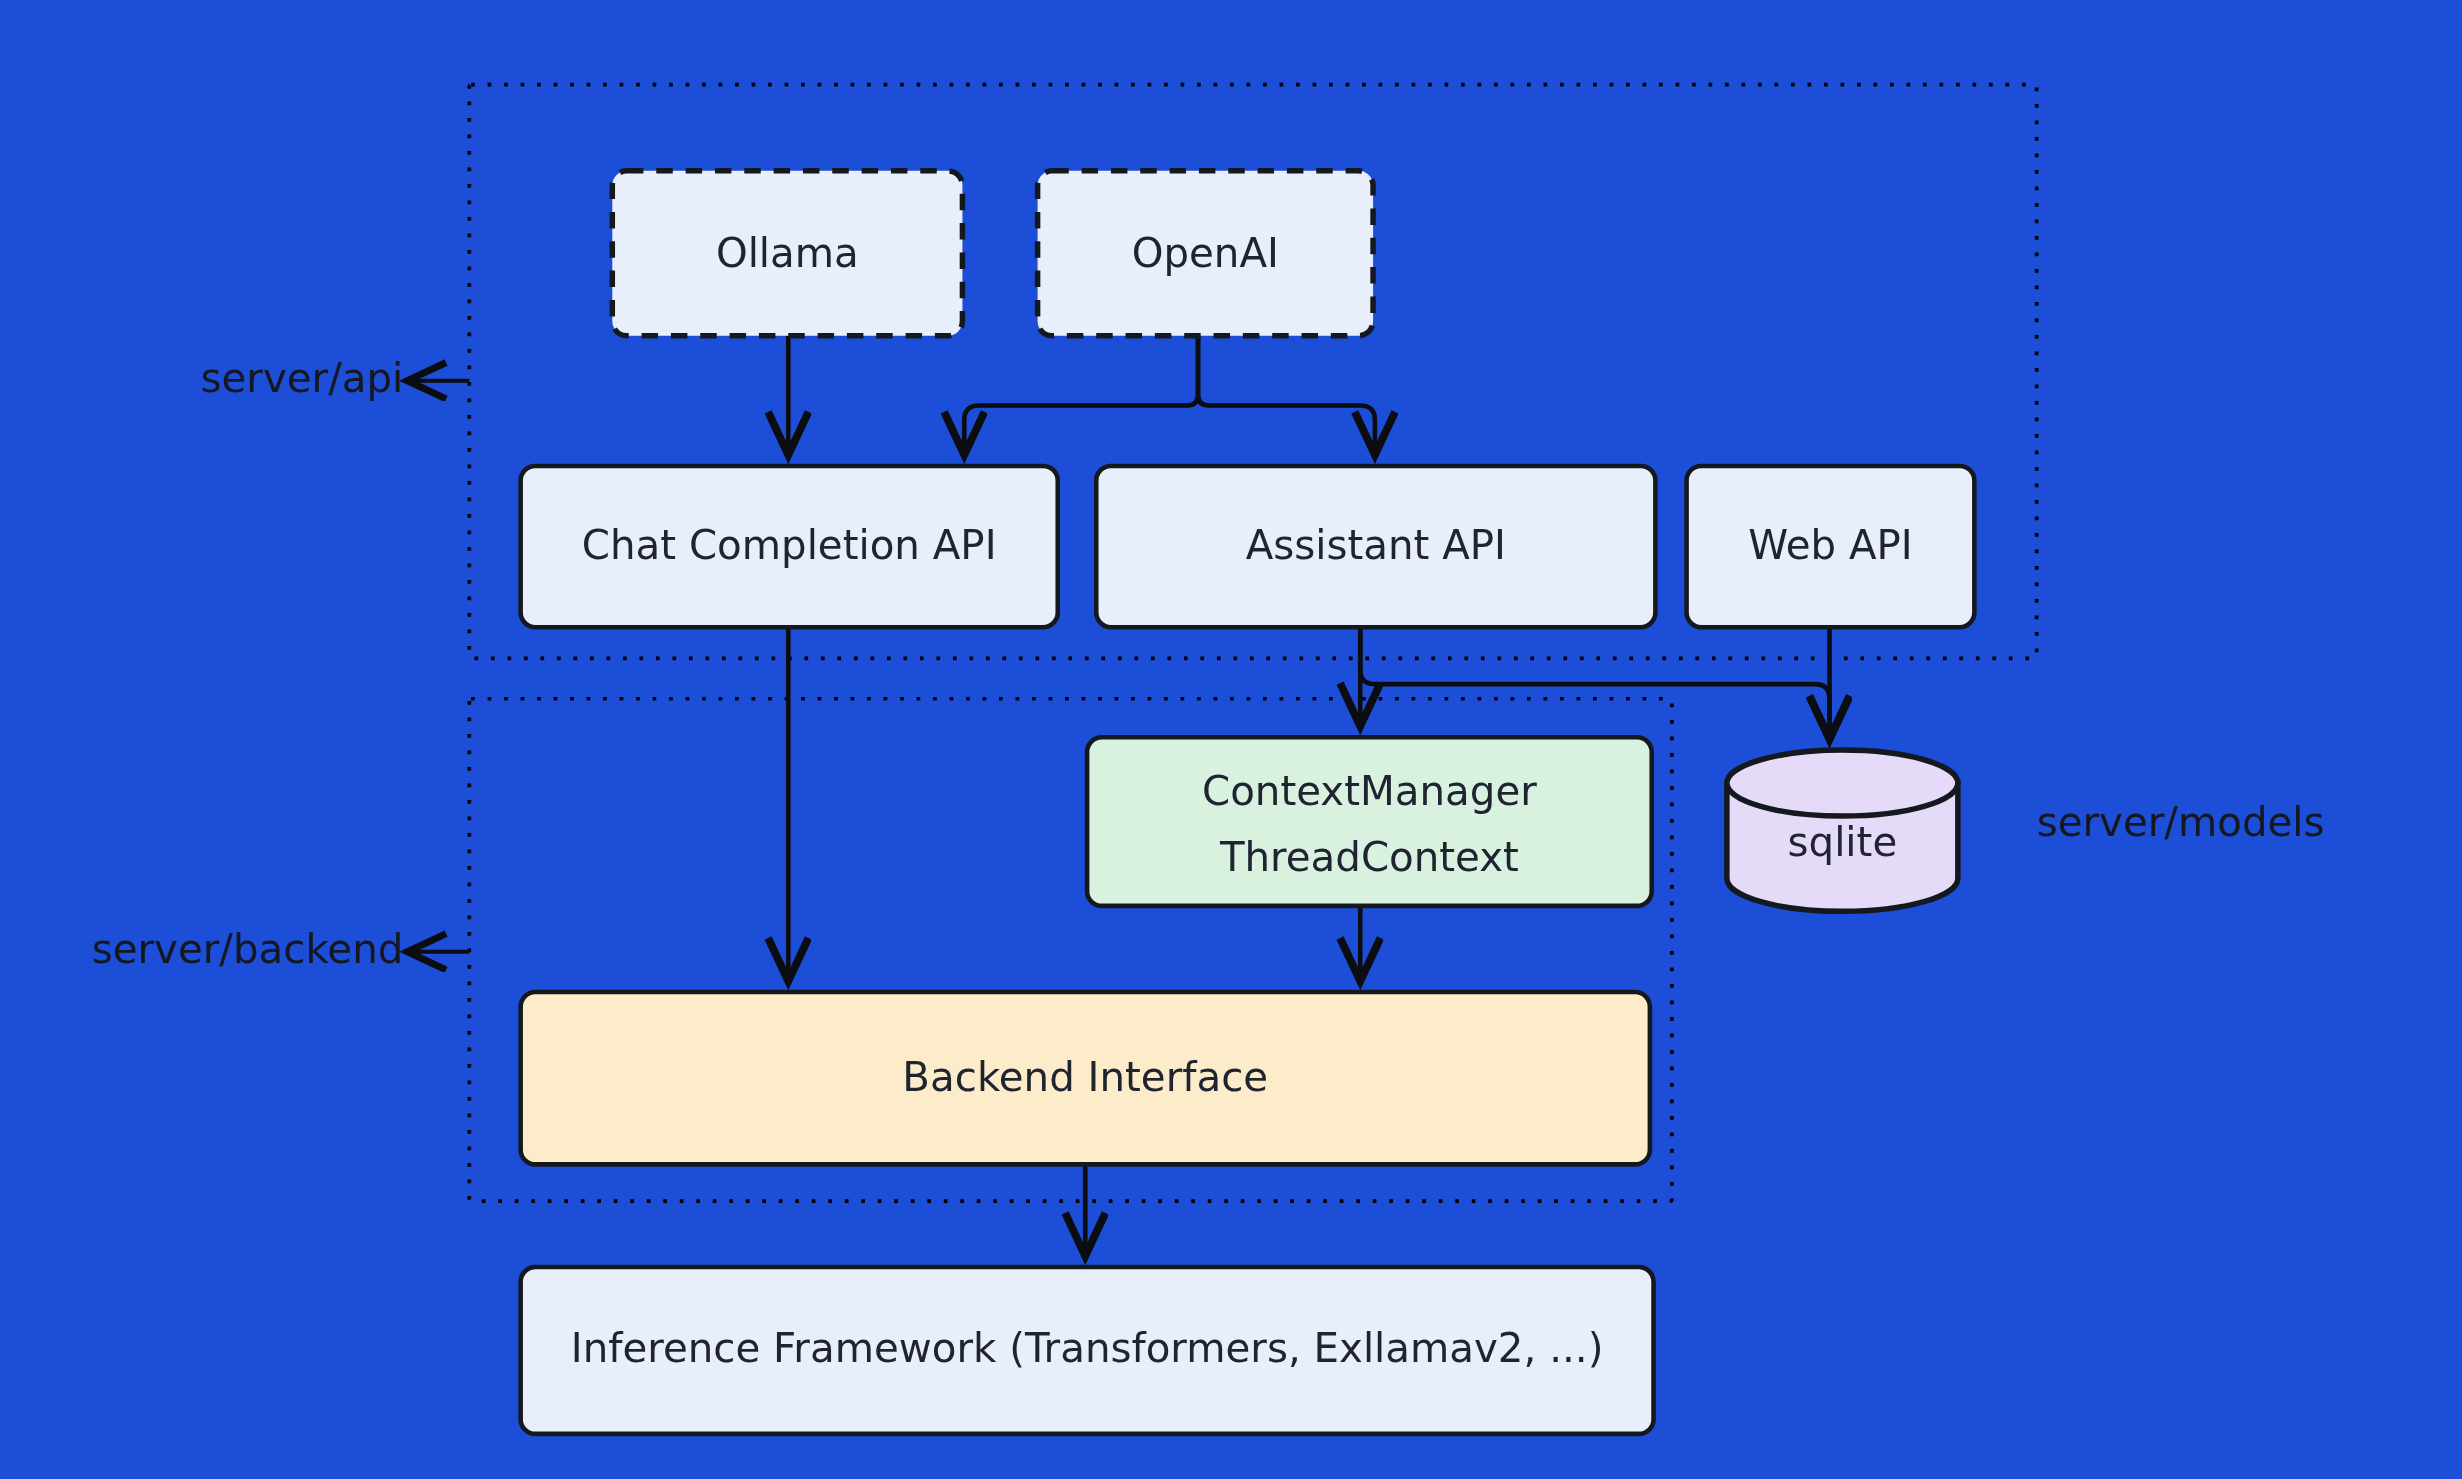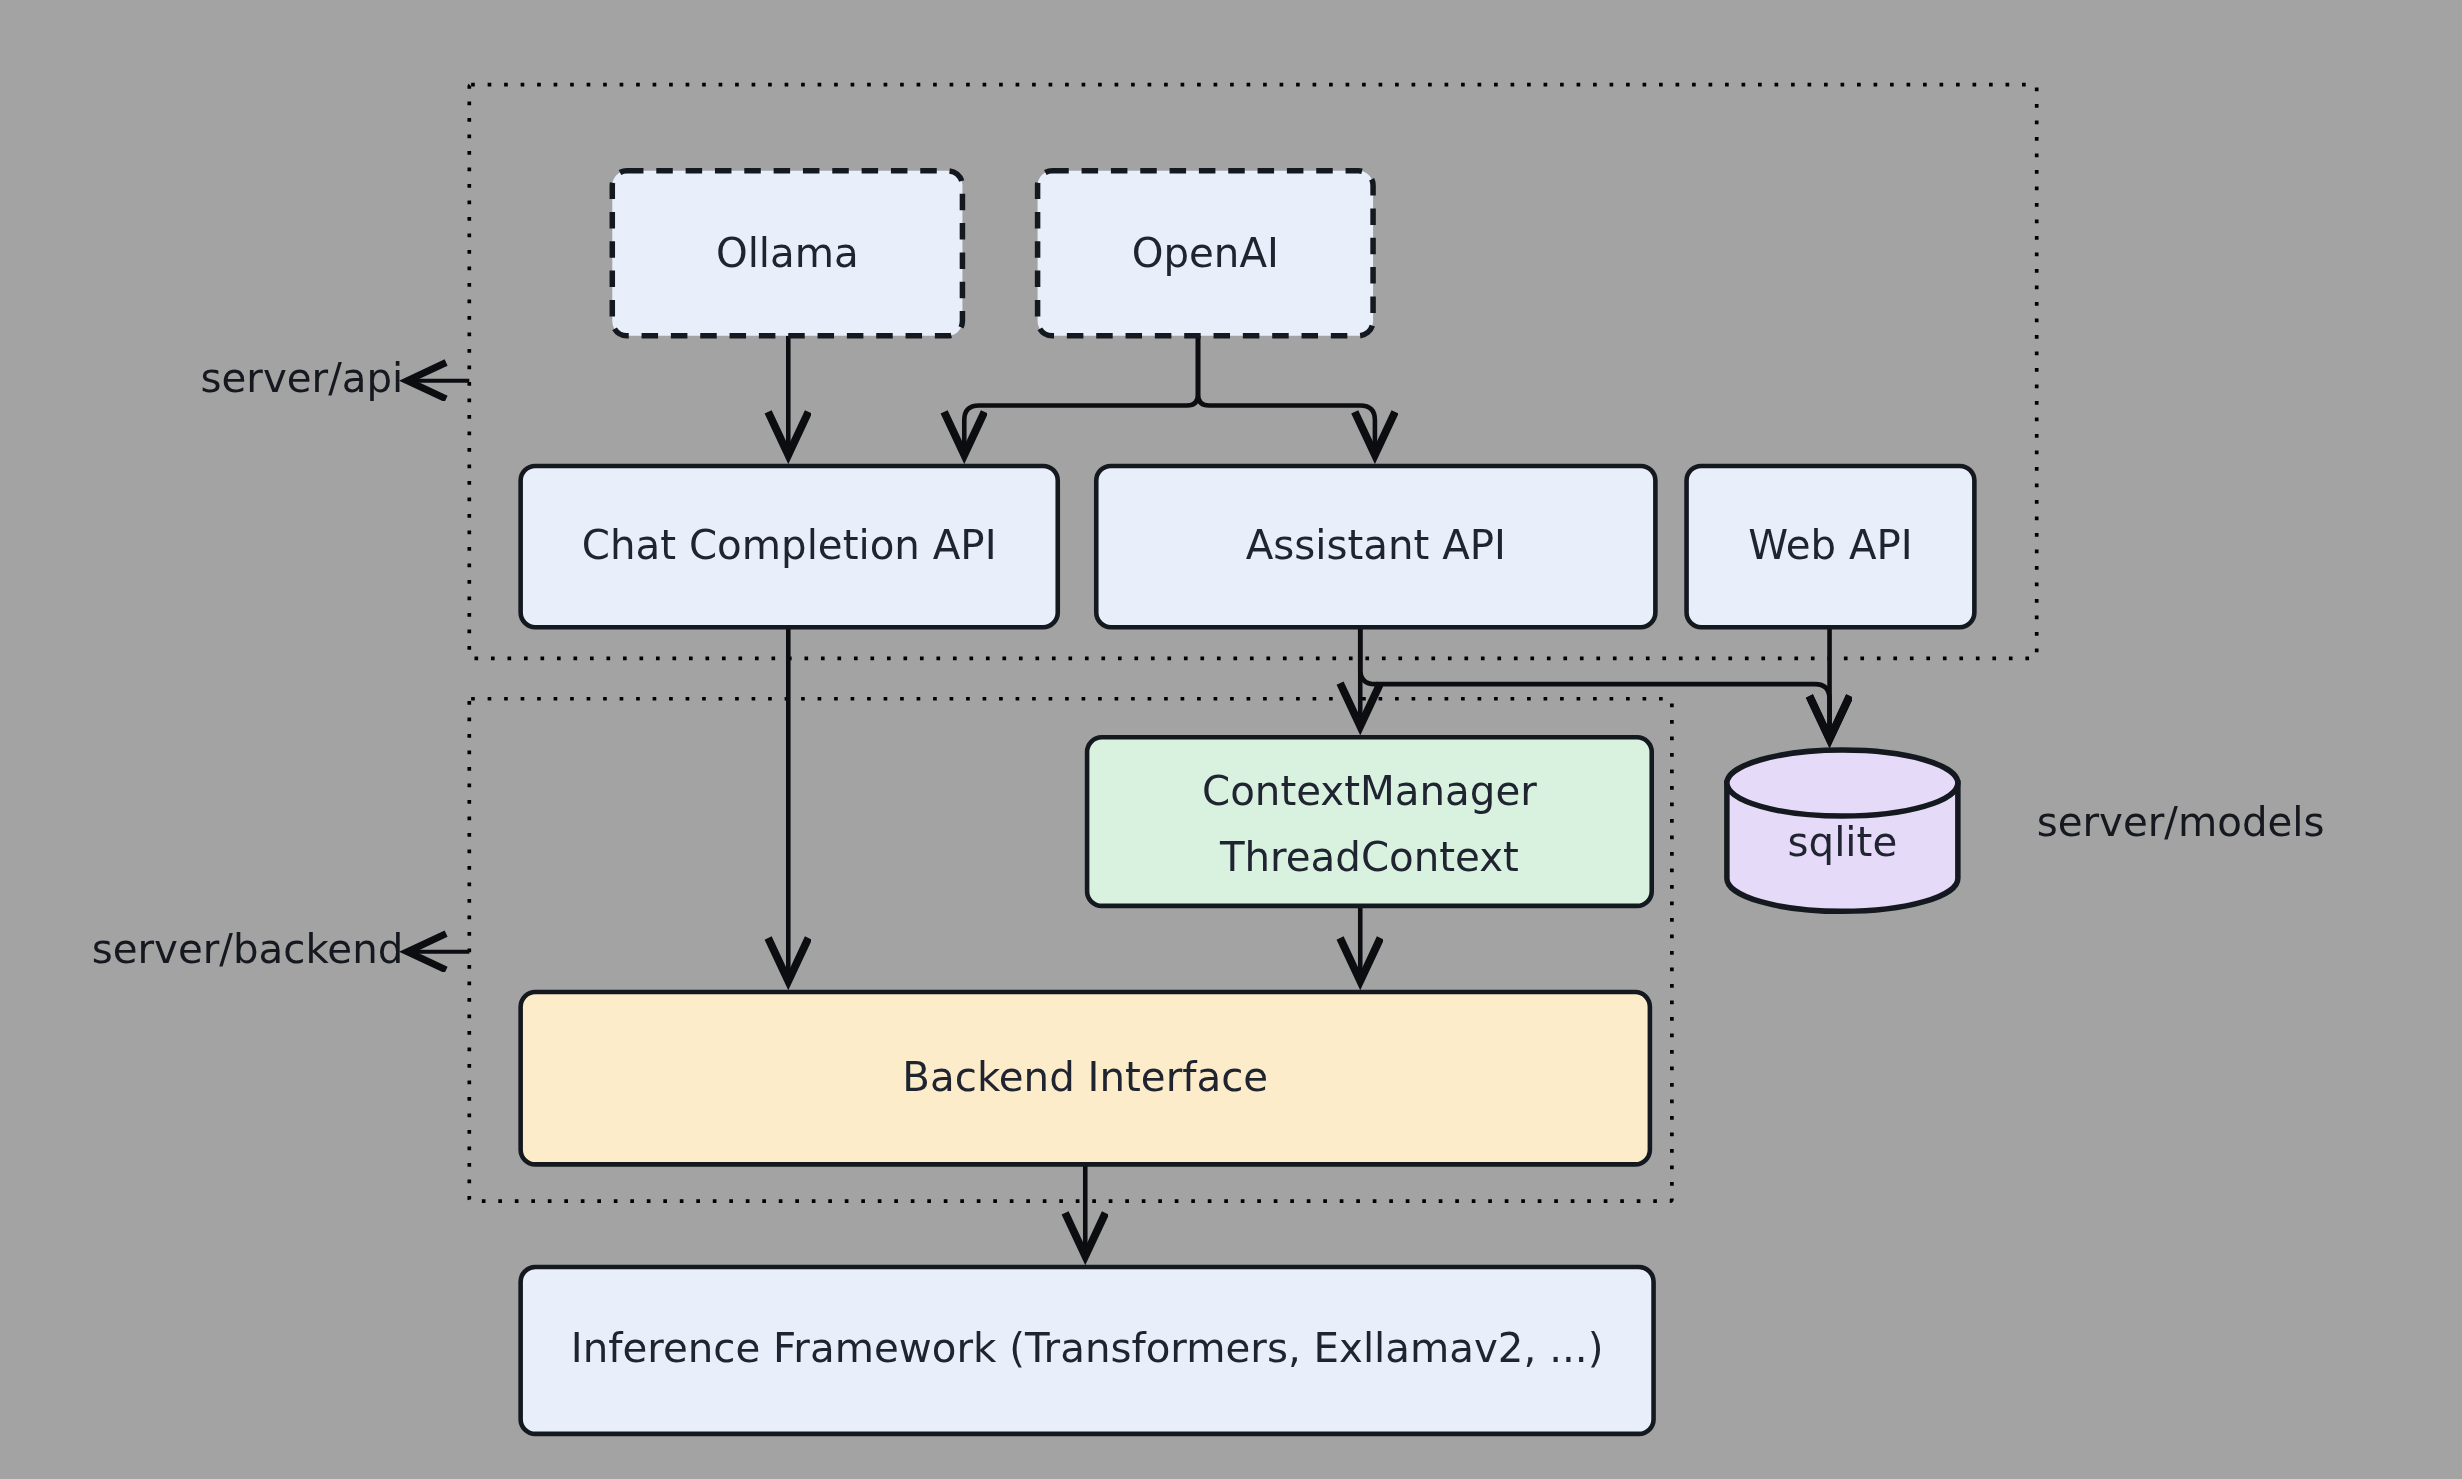--- a/index.html
+++ b/index.html
@@ -4,21 +4,21 @@
 <style>
   html, body {
     margin: 0;
     padding: 0;
     background: #ffffff;
   }
   #diagram-root {
     position: relative;
     width: 2462px;
     height: 1480px;
-    background: #a3a3a3;
+    background: #1d4ed8;
     font-family: "DejaVu Sans", "Liberation Sans", sans-serif;
     overflow: hidden;
   }
   svg.canvas {
     position: absolute;
     top: 0;
     left: 0;
     width: 2462px;
     height: 1480px;
     display: block;

